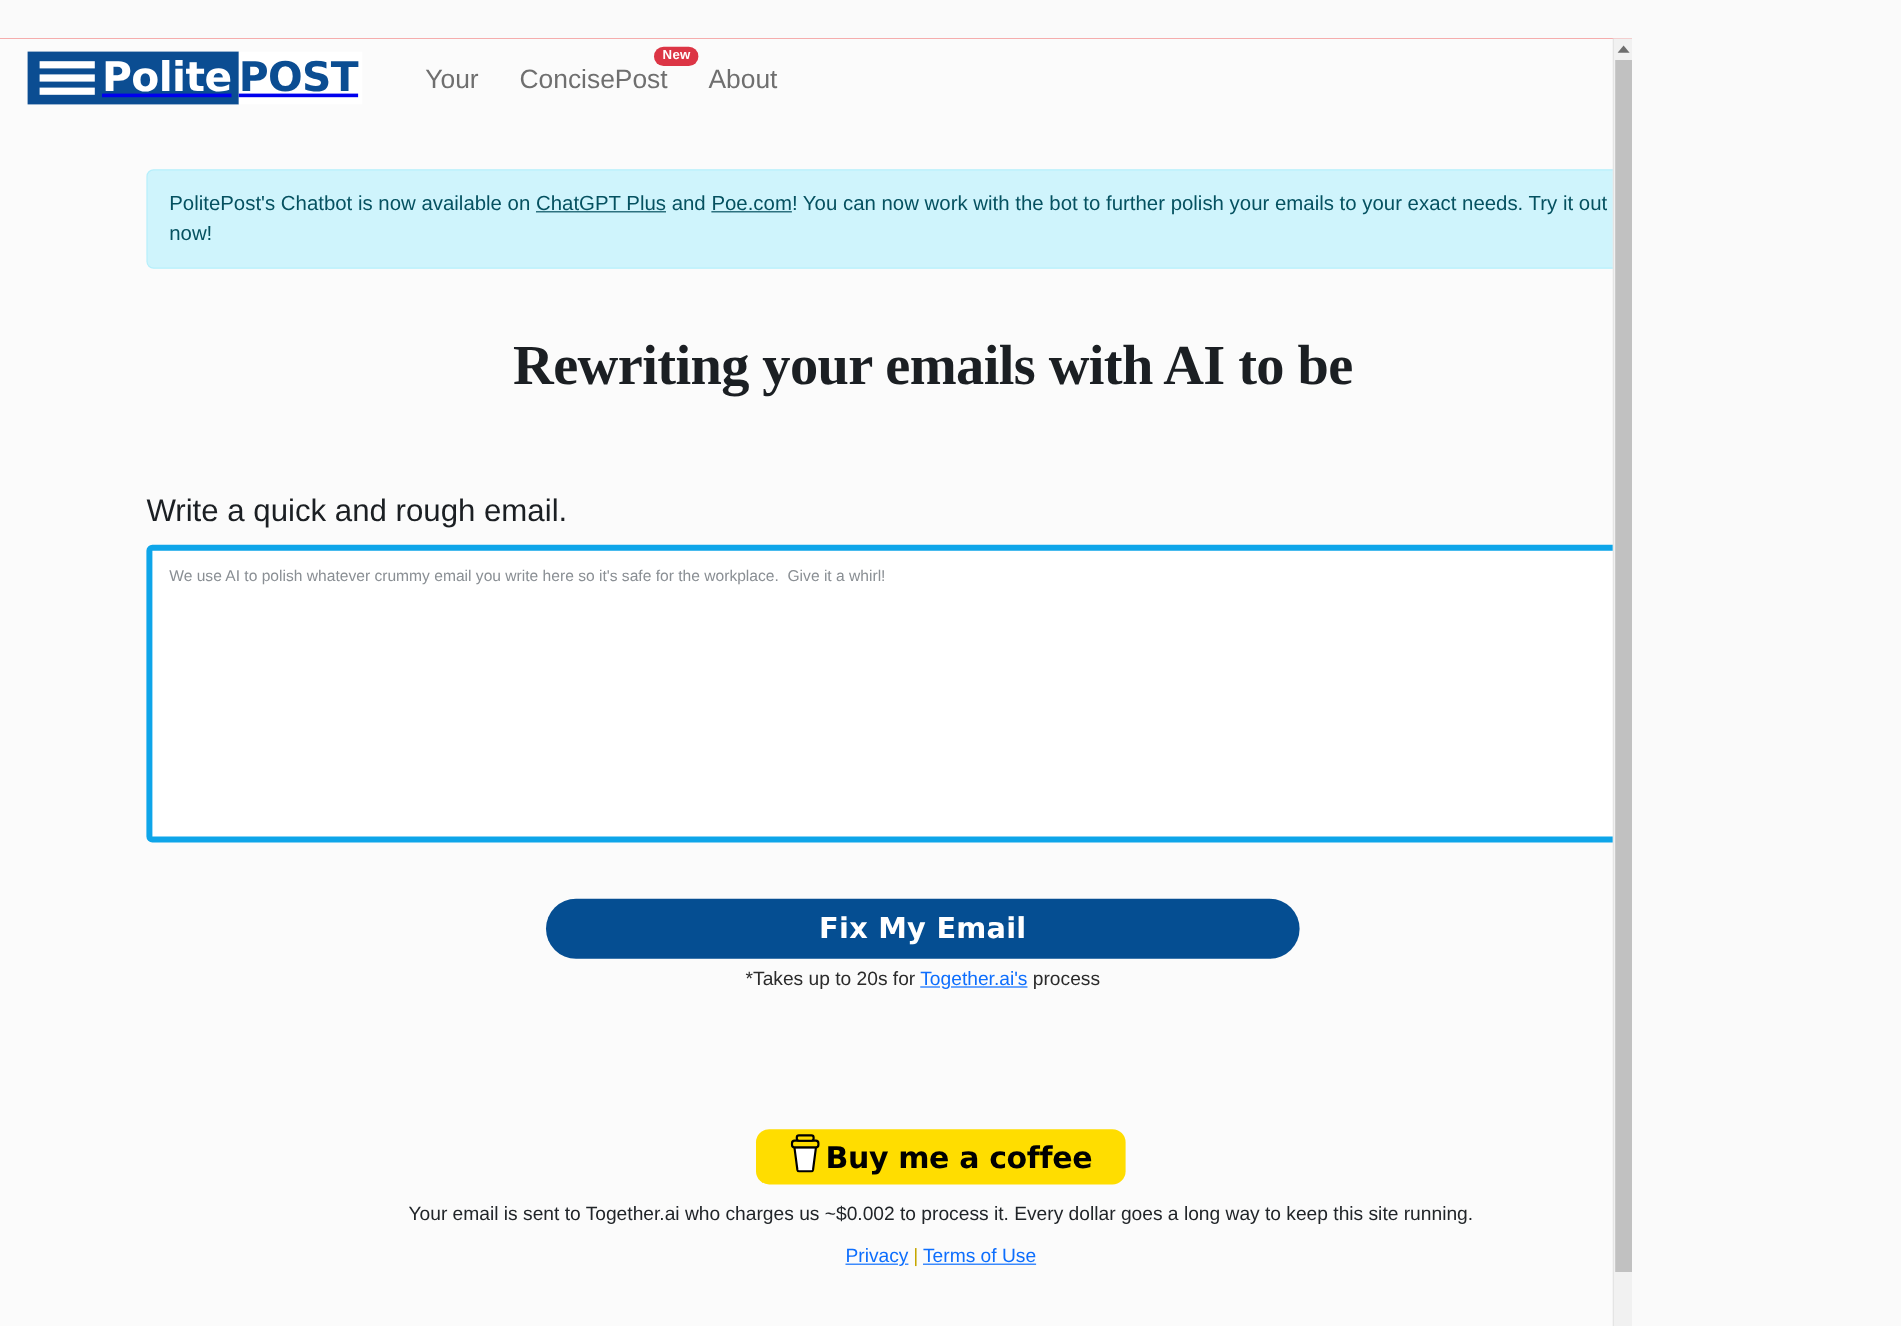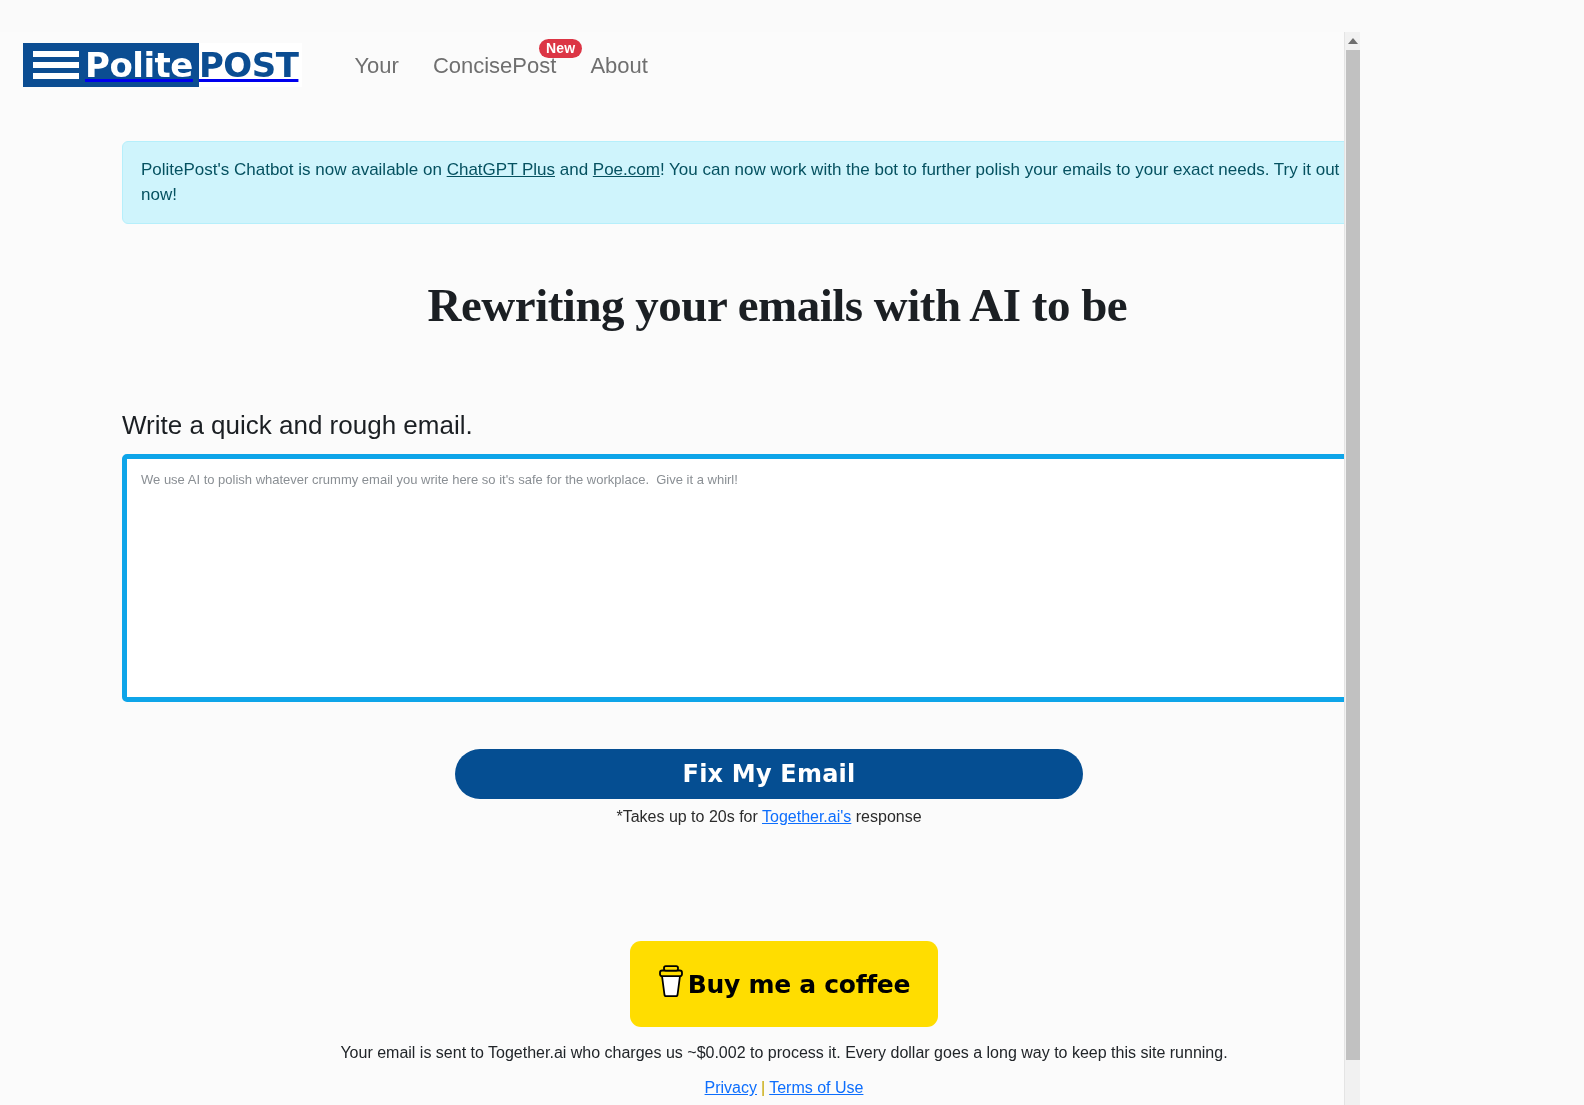--- a/index.html
+++ b/index.html
@@ -99,21 +99,21 @@
     text-decoration: none;
     white-space: nowrap;
     font-family: "Liberation Sans", sans-serif;
   }
   .badge-new {
     position: absolute;
     top: -14px;
     right: -26px;
     background: #dc3545;
     color: #ffffff;
-    font-size: 14px;
+    font-size: 11px;
     font-weight: bold;
     border-radius: 10px;
     padding: 2px 7px 3px 7px;
     line-height: 1;
     letter-spacing: 0.2px;
   }
 
   
   .alert {
     position: relative;
@@ -210,21 +210,21 @@
   
   .coffee-wrap { text-align: center; margin-top: 115px; }
   .btn-coffee {
     display: inline-flex;
     align-items: center;
     gap: 4px;
     background: #ffdd00;
     color: #000000;
     border: none;
     border-radius: 11px;
-    padding: 24px 28px;
+    padding: 4px 28px;
     font-size: 25px;
     font-weight: bold;
     font-family: "DejaVu Sans", sans-serif;
     cursor: pointer;
     letter-spacing: -0.3px;
   }
   .cup-icon { display: block; }
 
   .footer-note {
     text-align: center;
@@ -326,21 +326,21 @@
       <span class="typed"></span>
     </div>
 
     <div class="form-area">
       <div class="form-label">Write a quick and rough email.</div>
       <textarea class="email-textarea" placeholder="We use AI to polish whatever crummy email you write here so it's safe for the workplace.  Give it a whirl!" style=""></textarea>
 
       <div class="submit-wrap">
         <button class="btn-submit">Fix My Email</button>
         <div class="submit-note">
-          <span>*Takes up to 20s for </span><a href="#">Together.ai's</a><span> response</span>
+          <span>*Takes up to 20s for </span><a href="#">Together.ai's</a><span> process</span>
         </div>
       </div>
     </div>
 
     <div class="coffee-wrap">
       <button class="btn-coffee">
         <span class="cup-icon">
           <svg width="26" height="32" viewBox="0 0 26 32" aria-hidden="true">
             <path d="M4 11 L22 11 L19.5 30 A1.6 1.6 0 0 1 18 31.2 L8 31.2 A1.6 1.6 0 0 1 6.5 30 Z" fill="#ffffff" stroke="#000000" stroke-width="1.8" stroke-linejoin="round"></path>
             <rect x="2" y="5.5" width="22" height="5.6" rx="2.2" fill="#ffdd00" stroke="#000000" stroke-width="1.8"></rect>

